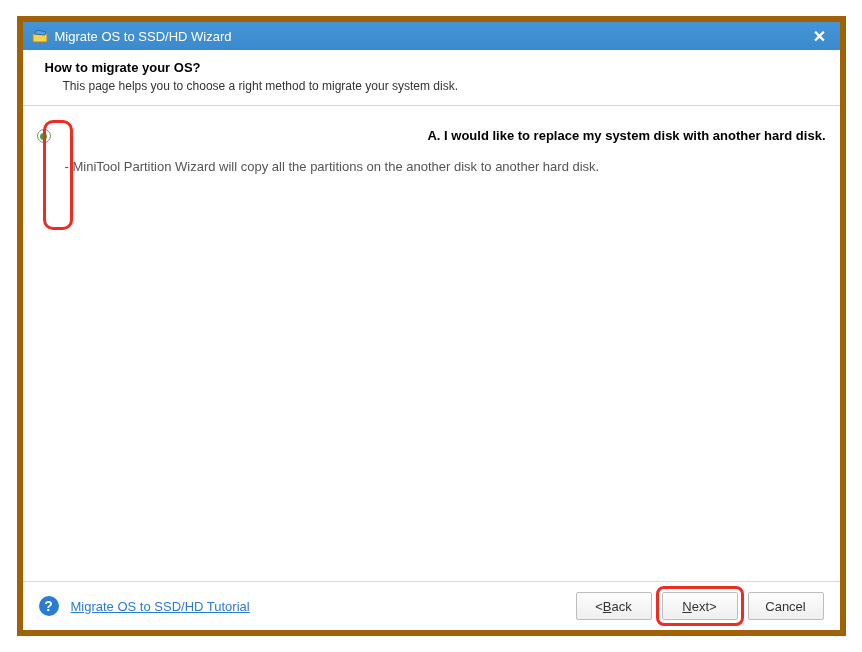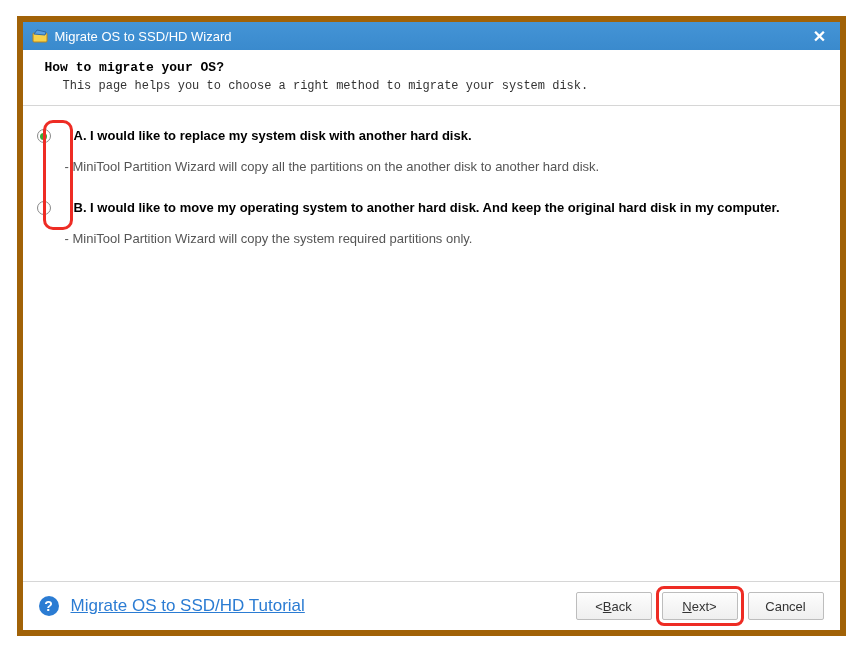--- a/index.html
+++ b/index.html
@@ -2,34 +2,34 @@
 <html><head>
   <meta charset="utf-8">
   <style>
     * { box-sizing: border-box; margin: 0; padding: 0; }
     body { font-family: "Segoe UI", Tahoma, sans-serif; background: #fff; width: 862px; height: 652px; overflow: hidden; }
     .frame { border: 6px solid #a16207; width: 829px; height: 620px; margin: 16px auto; display: flex; flex-direction: column; background: #fff; }
     .titlebar { background: linear-gradient(#4494d6, #3a8acd); height: 28px; display: flex; align-items: center; padding: 0 8px; color: #fff; font-size: 13px; }
     .titlebar-icon { width: 18px; height: 18px; margin-right: 6px; display: inline-flex; align-items: center; justify-content: center; }
     .titlebar-title { flex: 1; }
     .close-btn { width: 24px; height: 24px; display: flex; align-items: center; justify-content: center; cursor: pointer; color: #fff; font-size: 16px; font-weight: bold; }
-    .header { padding: 10px 18px 12px 22px; border-bottom: 1px solid #d6d6d6; font-family: Liberation Mono, monospace; }
+    .header { padding: 10px 18px 12px 22px; border-bottom: 1px solid #d6d6d6; }
     .header-title { font-size: 13px; font-weight: bold; color: #000; margin-bottom: 4px; }
     .header-sub { font-size: 12px; color: #333; margin-left: 18px; }
     .content { flex: 1; padding: 20px 14px 0 14px; position: relative; }
     .options { position: relative; }
     .option-row { margin-bottom: 8px; }
-    .option-label { font-size: 13px; font-weight: bold; color: #000; display: flex; align-items: flex-start; gap: 23px; padding: 2px 0; }
+    .option-label { font-size: 13px; font-weight: bold; color: #000; display: flex; align-items: flex-start; gap: 6px; padding: 2px 0; justify-content: space-between; }
     .option-desc { font-size: 13px; color: #555; margin: 14px 0 24px 28px; }
     .radio { width: 14px; height: 14px; border: 1px solid #888; border-radius: 50%; display: inline-flex; align-items: center; justify-content: center; flex-shrink: 0; margin-top: 1px; background: #fff; }
     .radio.selected::after { content: ""; width: 7px; height: 7px; border-radius: 50%; background: #3aa83a; display: block; }
     .highlight-radios { position: absolute; left: 6px; top: -6px; width: 30px; height: 110px; border: 3px solid #ee2c24; border-radius: 10px; pointer-events: none; }
     .footer { border-top: 1px solid #d6d6d6; padding: 10px 16px; display: flex; align-items: center; gap: 10px; }
     .help-icon { width: 20px; height: 20px; border-radius: 50%; background: #2b7cd3; color: #fff; display: inline-flex; align-items: center; justify-content: center; font-size: 14px; font-weight: bold; margin-right: 2px; }
-    .help-link { color: #2b7cd3; font-size: 17px; text-decoration: underline; cursor: pointer; }
+    .help-link { color: #2b7cd3; font-size: 13px; text-decoration: underline; cursor: pointer; }
     .spacer { flex: 1; }
     .btn { min-width: 76px; height: 28px; border: 1px solid #bdbdbd; background: linear-gradient(#fdfdfd, #efefef); border-radius: 2px; font-size: 13px; color: #333; cursor: pointer; padding: 0 12px; display: inline-flex; align-items: center; justify-content: center; }
     .btn-wrap { position: relative; display: inline-block; }
     .highlight-btn { position: absolute; left: -6px; top: -6px; right: -6px; bottom: -6px; border: 3px solid #ee2c24; border-radius: 8px; pointer-events: none; }
     .btn .ul { text-decoration: underline; }
   </style>
 </head>
 <body>
 
 <div class="frame">
@@ -54,27 +54,20 @@
       <div class="highlight-radios"></div>
 
       <div class="option-row">
         <label class="option-label">
           <span class="radio selected"></span>
           <span>A. I would like to replace my system disk with another hard disk.</span>
         </label>
         <div class="option-desc">- MiniTool Partition Wizard will copy all the partitions on the another disk to another hard disk.</div>
       </div>
 
-      <div class="option-row">
-        <label class="option-label">
-          <span class="radio"></span>
-          <span>B. I would like to move my operating system to another hard disk. And keep the original hard disk in my computer.</span>
-        </label>
-        <div class="option-desc">- MiniTool Partition Wizard will copy the system required partitions only.</div>
-      </div>
     </div>
   </div>
 
   <div class="footer">
     <span class="help-icon">?</span>
     <a class="help-link">Migrate OS to SSD/HD Tutorial</a>
     <span class="spacer"></span>
     <button class="btn">&lt; <span class="ul">B</span><span>ack</span></button>
     <span class="btn-wrap">
       <button class="btn"><span class="ul">N</span><span>ext</span> &gt;</button>

